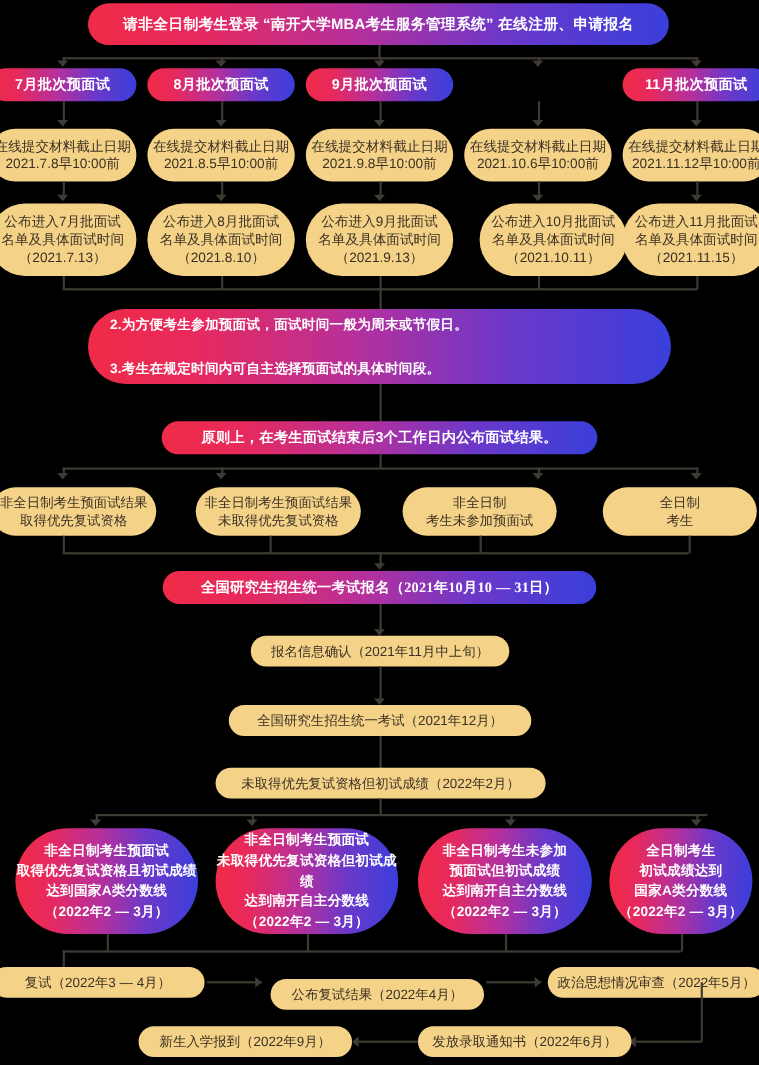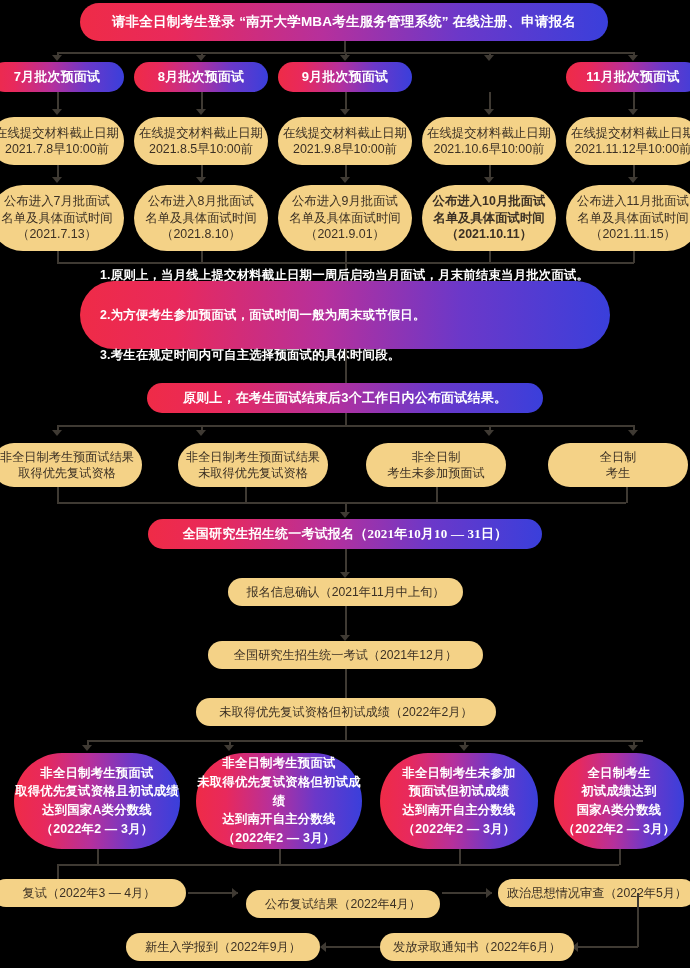--- a/index.html
+++ b/index.html
@@ -90,29 +90,29 @@
   <div class="ln vl" style="left:201px;top:92px;height:18px;"></div>
   <div class="arw" style="left:196px;top:109px;"></div>
   <div class="ln vl" style="left:201px;top:165px;height:13px;"></div>
   <div class="arw" style="left:196px;top:177px;"></div>
 
   <div class="node grad mbadge" style="left:278px;">9月批次预面试</div>
   <div class="node amber deadline" style="left:278px;">在线提交材料截止日期
 2021.9.8早10:00前</div>
   <div class="node amber announce" style="left:278px;">公布进入9月批面试
 名单及具体面试时间
-（2021.9.01）</div>
+（2021.9.13）</div>
   <div class="ln vl" style="left:345px;top:92px;height:18px;"></div>
   <div class="arw" style="left:340px;top:109px;"></div>
   <div class="ln vl" style="left:345px;top:165px;height:13px;"></div>
   <div class="arw" style="left:340px;top:177px;"></div>
 
   <div class="node amber deadline" style="left:422px;">在线提交材料截止日期
 2021.10.6早10:00前</div>
-  <div class="node amber announce" style="left:422px;font-weight:bold;">公布进入10月批面试
+  <div class="node amber announce" style="left:436px;">公布进入10月批面试
 名单及具体面试时间
 （2021.10.11）</div>
   <div class="ln vl" style="left:489px;top:92px;height:18px;"></div>
   <div class="arw" style="left:484px;top:109px;"></div>
   <div class="ln vl" style="left:489px;top:165px;height:13px;"></div>
   <div class="arw" style="left:484px;top:177px;"></div>
 
   <div class="node grad mbadge" style="left:566px;">11月批次预面试</div>
   <div class="node amber deadline" style="left:566px;">在线提交材料截止日期
 2021.11.12早10:00前</div>
@@ -127,21 +127,20 @@
   <div class="ln vl" style="left:57px;top:251px;height:12px;"></div>
   <div class="ln vl" style="left:201px;top:251px;height:12px;"></div>
   <div class="ln vl" style="left:345px;top:251px;height:12px;"></div>
   <div class="ln vl" style="left:489px;top:251px;height:12px;"></div>
   <div class="ln vl" style="left:633px;top:251px;height:12px;"></div>
   <div class="ln hl" style="left:57px;top:262px;width:577px;"></div>
   <div class="ln vl" style="left:345px;top:262px;height:19px;"></div>
 
   <div class="node grad" id="notes">
     <div>
-      <span>1.原则上，当月线上提交材料截止日期一周后启动当月面试，月末前结束当月批次面试。</span>
       <span>2.为方便考生参加预面试，面试时间一般为周末或节假日。</span>
       <span>3.考生在规定时间内可自主选择预面试的具体时间段。</span>
     </div>
   </div>
 
   <div class="ln vl" style="left:345px;top:349px;height:34px;"></div>
 
   <div class="node grad" id="rule3">原则上，在考生面试结束后3个工作日内公布面试结果。</div>
 
   <div class="ln vl" style="left:345px;top:413px;height:13px;"></div>

